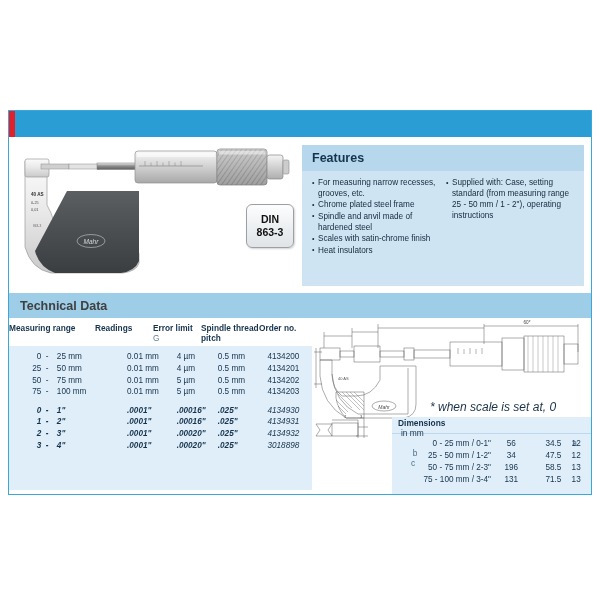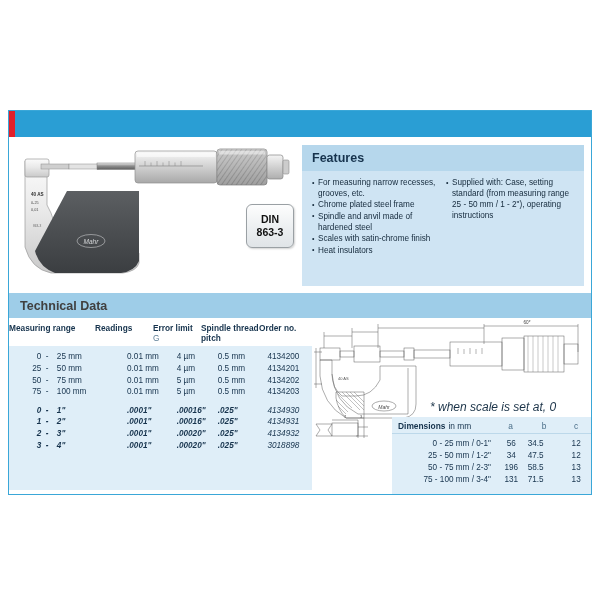--- a/index.html
+++ b/index.html
@@ -109,36 +109,36 @@
     position:absolute;left:118px;top:82px;width:160px;
     font-size:12px;font-style:italic;color:#1b3348;
   }
 
   
   .dims{
     position:absolute;left:392px;top:417px;width:199px;height:77px;
     background:#dfeef8;box-sizing:border-box;
   }
   .dims-head{
-    display:flex;align-items:center;height:15px;font-size:8.4px;
-    color:#16334d;padding:1px 0 0 6px;border-bottom:1px solid #bcd8ea;
+    display:flex;height:15px;font-size:8.4px;
+    color:#16334d;padding:1px 0 0 6px;border-bottom:1px solid #bcd8ea;flex-direction:column;
   }
   .dims-head .lab{font-weight:bold;}
   .dims-head .unit{font-weight:normal;margin-left:3px;}
   .dims-head .hA,.dims-head .hB,.dims-head .hC{
     text-align:center;font-weight:normal;color:#4a6e88;
   }
   .dims-head .hA{width:33px;margin-left:auto;}
   .dims-head .hB{width:34px;}
   .dims-head .hC{width:30px;}
   .dims-rows{padding-top:4px;}
   .dims-row{display:flex;font-size:8.2px;line-height:1.45;color:#16334d;}
   .d-rng{width:100px;text-align:right;padding-right:4px;white-space:nowrap;}
   .d-a{width:33px;text-align:center;}
-  .d-b{width:34px;text-align:left;}
+  .d-b{width:34px;text-align:right;}
   .d-c{width:30px;text-align:center;}
 </style>
 </head>
 <body>
 
 <div class="page">
 
   <div class="sheet"></div>
 
   <div class="title-band">

